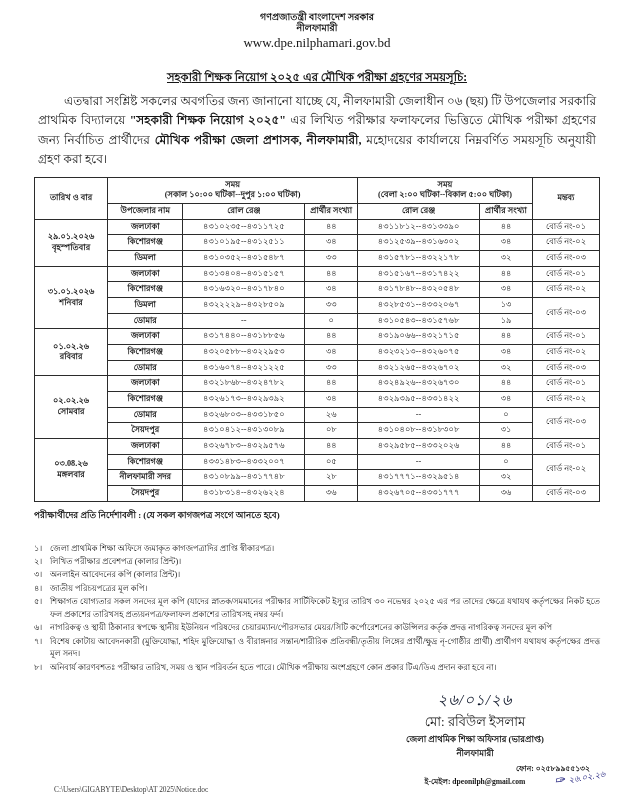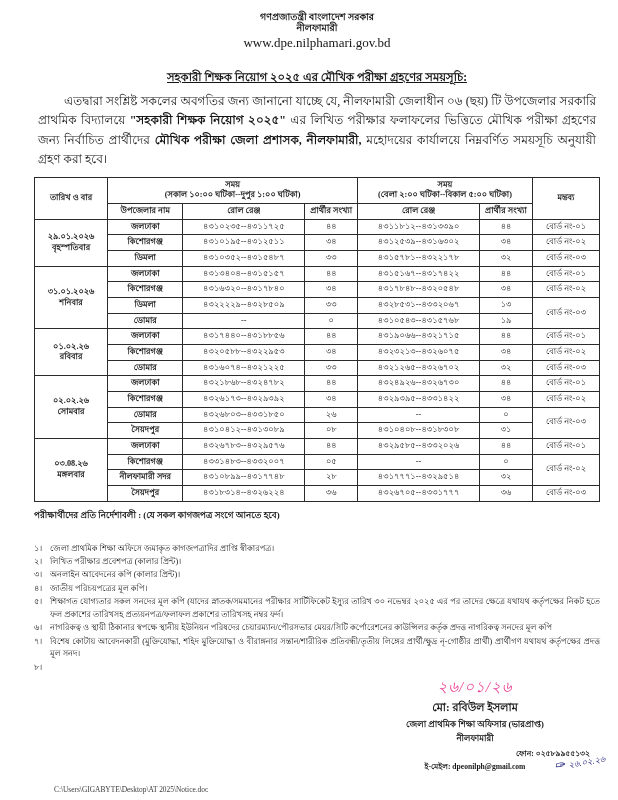--- a/index.html
+++ b/index.html
@@ -104,24 +104,24 @@
   .instr li .n{position:absolute;left:0;top:0;}
 
   
   .sig{
     margin-top:14px;
     width:230px;margin-left:auto;margin-right:10px;
     text-align:center;position:relative;
   }
   .sig-scribble{
     font-family:"Liberation Serif",serif;
-    font-size:15px;font-style:italic;color:#ec4899;
+    font-size:15px;font-style:italic;color:#0f172a;
     letter-spacing:1px;margin-bottom:-1px;
   }
-  .sig .nm{font-size:11px;font-weight:bold;}
+  .sig .nm{font-size:13px;font-weight:normal;}
   .sig .ds{font-size:8.6px;font-weight:bold;}
   .sig .dist{font-size:8.6px;font-weight:bold;}
   .sig .ph{font-size:7.6px;font-weight:bold;margin-top:1px;text-align:right;}
   .sig .em{font-size:7.6px;font-weight:bold;}
   .sig .em .lbl{font-weight:bold;}
   .stamp{
     position:absolute;right:-16px;bottom:2px;
     font-size:13px;color:#1b1b7a;font-style:italic;
     transform:rotate(-10deg);
   }
@@ -352,21 +352,21 @@
   <div class="instr">
     <div class="instr-title">পরীক্ষার্থীদের প্রতি নির্দেশাবলী : (যে সকল কাগজপত্র সংগে আনতে হবে)</div>
     <ol id="instr-list">
         <li><span class="n">১।</span><span>জেলা প্রাথমিক শিক্ষা অফিসে জমাকৃত কাগজপত্রাদির প্রাপ্তি স্বীকারপত্র।</span></li>
         <li><span class="n">২।</span><span>লিখিত পরীক্ষার প্রবেশপত্র (কালার প্রিন্ট)।</span></li>
         <li><span class="n">৩।</span><span>অনলাইন আবেদনের কপি (কালার প্রিন্ট)।</span></li>
         <li><span class="n">৪।</span><span>জাতীয় পরিচয়পত্রের মূল কপি।</span></li>
         <li><span class="n">৫।</span><span>শিক্ষাগত যোগ্যতার সকল সনদের মূল কপি (যাদের স্নাতক/সমমানের পরীক্ষার সার্টিফিকেট ইস্যুর তারিখ ৩০ নভেম্বর ২০২৫ এর পর তাদের ক্ষেত্রে যথাযথ কর্তৃপক্ষের নিকট হতে ফল প্রকাশের তারিখসহ প্রত্যয়নপত্র/ফলাফল প্রকাশের তারিখসহ নম্বর ফর্দ।</span></li>
         <li><span class="n">৬।</span><span>নাগরিকত্ব ও স্থায়ী ঠিকানার স্বপক্ষে স্থানীয় ইউনিয়ন পরিষদের চেয়ারম্যান/পৌরসভার মেয়র/সিটি কর্পোরেশনের কাউন্সিলর কর্তৃক প্রদত্ত নাগরিকত্ব সনদের মূল কপি</span></li>
         <li><span class="n">৭।</span><span>বিশেষ কোটায় আবেদনকারী (মুক্তিযোদ্ধা, শহিদ মুক্তিযোদ্ধা ও বীরাঙ্গনার সন্তান/শারীরিক প্রতিবন্ধী/তৃতীয় লিঙ্গের প্রার্থী/ক্ষুদ্র নৃ-গোষ্ঠীর প্রার্থী) প্রার্থীগণ যথাযথ কর্তৃপক্ষের প্রদত্ত মূল সনদ।</span></li>
-        <li><span class="n">৮।</span></li>
+        <li><span class="n">৮।</span><span>অনিবার্য কারণবশতঃ পরীক্ষার তারিখ, সময় ও স্থান পরিবর্তন হতে পারে। মৌখিক পরীক্ষায় অংশগ্রহণে কোন প্রকার টিএ/ডিএ প্রদান করা হবে না।</span></li>
       </ol>
   </div>
 
   <div class="sig">
     <div class="sig-scribble">২৬/০১/২৬</div>
     <div class="nm">মো: রবিউল ইসলাম</div>
     <div class="ds">জেলা প্রাথমিক শিক্ষা অফিসার (ভারপ্রাপ্ত)</div>
     <div class="dist">নীলফামারী</div>
     <div class="ph">ফোন: ০২৫৮৯৯৫৫১৩২</div>
     <div class="em"><span class="lbl">ই-মেইল: </span><span>dpeonilph@gmail.com</span></div>

